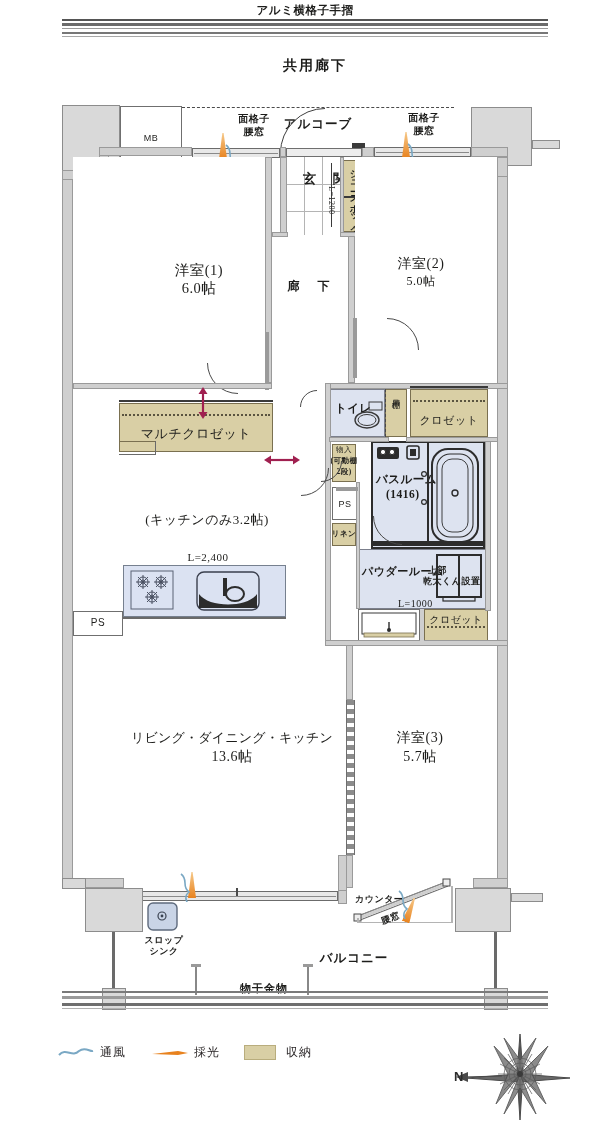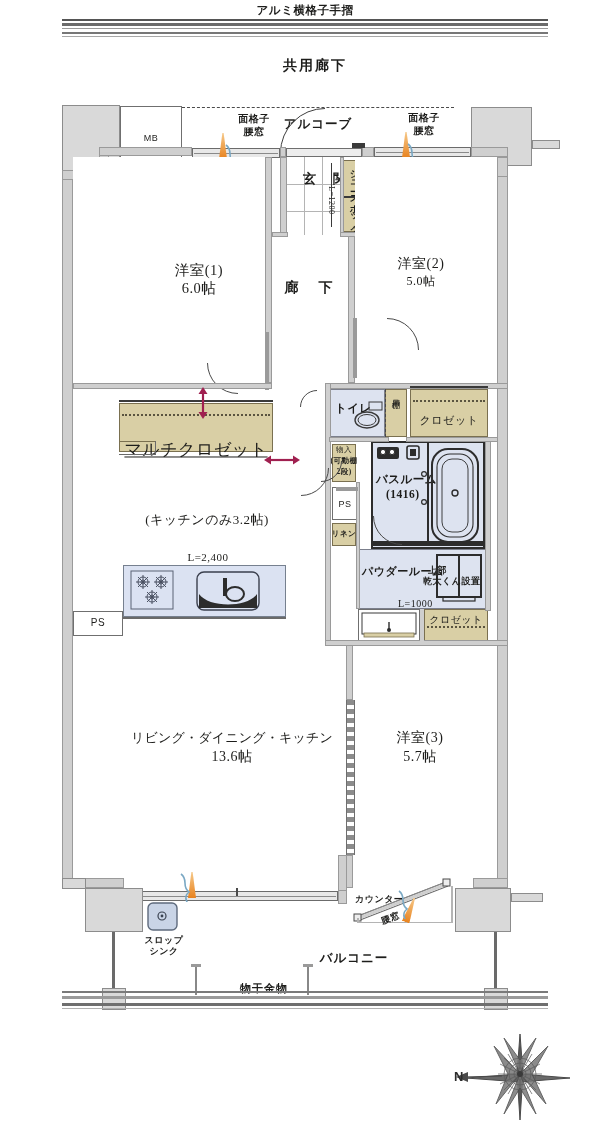--- a/index.html
+++ b/index.html
@@ -138,41 +138,41 @@
   <div class="room" style="left:73px;top:157px;width:192px;height:226px;"></div>
   <div class="lbl ctr" style="left:199px;top:270px;font-size:14.5px;">洋室(1)</div>
   <div class="lbl ctr" style="left:199px;top:288px;font-size:14.5px;">6.0帖</div>
 
   <div class="wall" style="left:265px;top:157px;width:7px;height:226px;"></div>
 
   <div class="swingBL" style="left:207px;top:332px;width:60px;height:60px;"></div>
   <div class="leaf" style="left:265px;top:332px;width:4px;height:58px;"></div>
 
   <div class="room" style="left:272px;top:236px;width:76px;height:147px;"></div>
-  <div class="lbl ctr" style="left:310px;top:288px;font-size:14px;font-weight:bold;letter-spacing:3px;">廊　下</div>
+  <div class="lbl ctr" style="left:310px;top:288px;font-size:12px;font-weight:bold;letter-spacing:3px;font-family:Liberation Mono, monospace;">廊　下</div>
   <div class="wall" style="left:348px;top:236px;width:7px;height:147px;"></div>
   <div class="wall" style="left:340px;top:157px;width:4px;height:79px;"></div>
   <div class="wall" style="left:280px;top:157px;width:7px;height:79px;"></div>
   <div class="wall" style="left:272px;top:232px;width:16px;height:5px;"></div>
   <div class="wall" style="left:340px;top:232px;width:32px;height:5px;"></div>
 
   <div class="room" style="left:355px;top:157px;width:142px;height:226px;"></div>
   <div class="lbl ctr" style="left:421px;top:264px;font-size:14px;">洋室(2)</div>
   <div class="lbl ctr" style="left:421px;top:282px;font-size:12px;">5.0帖</div>
 
   <div class="swing" style="left:355px;top:318px;width:62px;height:62px;"></div>
   <div class="leaf" style="left:353px;top:318px;width:4px;height:60px;"></div>
 
   <div class="wall" style="left:73px;top:383px;width:199px;height:6px;"></div>
   <div class="wall" style="left:329px;top:383px;width:179px;height:6px;"></div>
 
   <div class="store" style="left:119px;top:403px;width:154px;height:49px;"></div>
   <div class="store" style="left:119px;top:403px;width:36px;height:39px;border-right:none;"></div>
   <div class="dotrow" style="left:122px;top:414px;width:148px;"></div>
-  <div class="lbl ctr" style="left:196px;top:450px;font-size:17px;letter-spacing:.5px;text-decoration:underline;">マルチクロゼット</div>
+  <div class="lbl ctr" style="left:196px;top:434px;font-size:13px;letter-spacing:.5px;">マルチクロゼット</div>
   <div class="line" style="left:119px;top:400px;width:154px;height:2px;background:#3a3a3a;"></div>
   <div class="line" style="left:155px;top:441px;width:1px;height:14px;background:#6a6a6a;"></div>
   <div class="line" style="left:119px;top:454px;width:37px;height:1px;background:#6a6a6a;"></div>
 
   <svg class="abs" style="left:195px;top:387px;width:16px;height:32px;" viewBox="0 0 16 32">
     <line x1="8" y1="5" x2="8" y2="27" stroke="#a02050" stroke-width="2.2"></line>
     <polygon points="8,0 3.5,7 12.5,7" fill="#a02050"></polygon>
     <polygon points="8,32 3.5,25 12.5,25" fill="#a02050"></polygon>
   </svg>
   <svg class="abs" style="left:264px;top:452px;width:36px;height:16px;" viewBox="0 0 36 16">
@@ -385,20 +385,32 @@
   <div class="line" style="left:112px;top:932px;width:3px;height:59px;background:#6a6a6a;"></div>
   <div class="line" style="left:494px;top:932px;width:3px;height:59px;background:#6a6a6a;"></div>
   <div class="wallblk" style="left:102px;top:988px;width:24px;height:22px;"></div>
   <div class="wallblk" style="left:484px;top:988px;width:24px;height:22px;"></div>
 
   <div class="line" style="left:62px;top:991px;width:486px;height:2px;background:#7a7a7a;"></div>
   <div class="line" style="left:62px;top:996px;width:486px;height:3px;background:#9a9a9a;"></div>
   <div class="line" style="left:62px;top:1003px;width:486px;height:3px;background:#6f6f6f;"></div>
   <div class="line" style="left:62px;top:1008px;width:486px;height:1px;background:#b0b0b0;"></div>
 
+  <div id="legend">
+    <svg class="abs" style="left:0px;top:2px;width:36px;height:14px;" viewBox="0 0 36 14">
+      <path d="M1 9 C8 1, 14 12, 21 5 C27 0, 32 6, 35 5" fill="none" stroke="#7aa8c4" stroke-width="2"></path>
+    </svg>
+    <div class="lgtxt" style="left:42px;top:0px;">通風</div>
+    <svg class="abs" style="left:94px;top:4px;width:36px;height:10px;" viewBox="0 0 36 10">
+      <path d="M0 6 L26 3 L36 5 L26 7 Z" fill="#e8821e"></path>
+    </svg>
+    <div class="lgtxt" style="left:136px;top:0px;">採光</div>
+    <div class="lgswatch" style="left:186px;top:1px;"></div>
+    <div class="lgtxt" style="left:228px;top:0px;">収納</div>
+  </div>
 
   <div id="compass">
     <svg width="120" height="86" viewBox="0 0 120 86">
       <g stroke="#4a4a4a" fill="#6a6a6a">
         <polygon points="68,0 71,40 68,86 65,40" fill="#555"></polygon>
         <polygon points="14,44 68,40 118,44 68,48" fill="#6a6a6a"></polygon>
         <g opacity="0.85">
           <polygon points="42,12 68,40 44,70 56,40" fill="#777"></polygon>
           <polygon points="96,12 68,40 94,70 80,40" fill="#777"></polygon>
           <polygon points="52,4 68,40 84,4 68,26" fill="#7a7a7a"></polygon>

